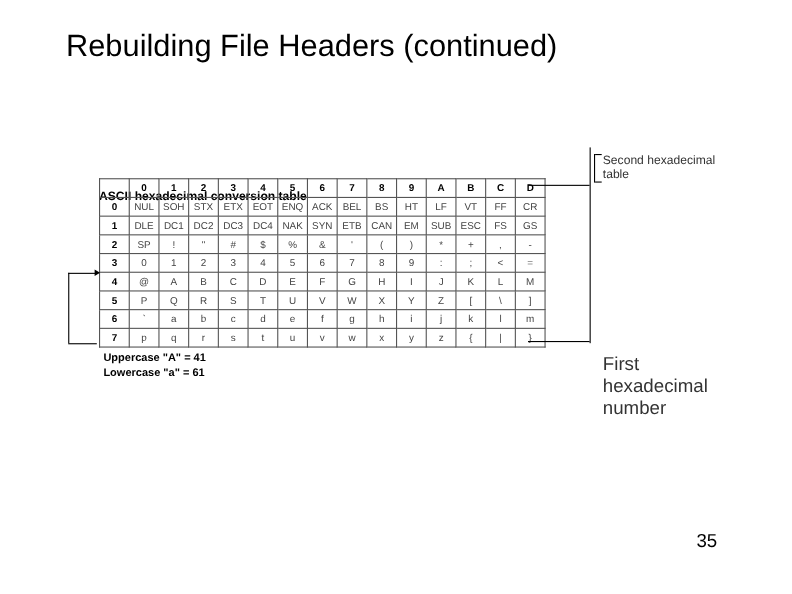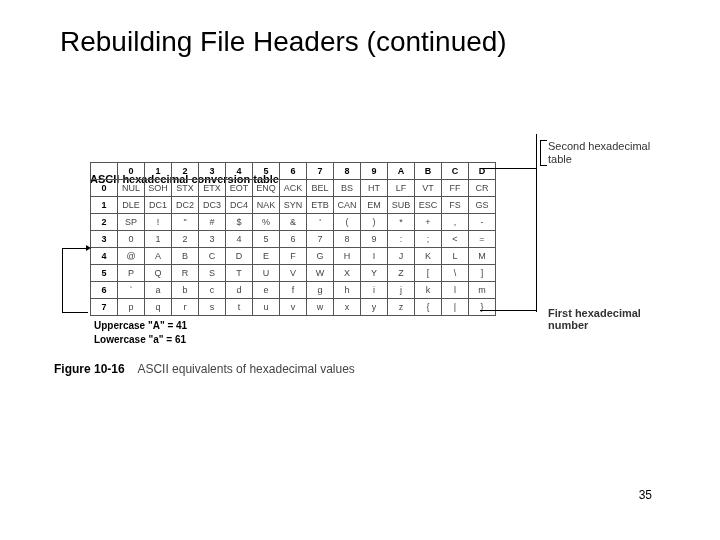--- a/index.html
+++ b/index.html
@@ -85,37 +85,36 @@
   .callout-second {
     position: absolute;
     top: 10px;
     left: 498px;
     font-size: 11px;
     color: #333;
     line-height: 1.2;
   }
   .callout-first {
     position: absolute;
-    top: 177px;
+    top: 191px;
     left: 498px;
-    font-size: 11px;
+    font-size: 17px;
     color: #333;
-    font-weight: bold;
   }
   .footer-left {
     position: absolute;
     bottom: 38px;
     left: 60px;
     font-size: 14px;
   }
   .footer-right {
     position: absolute;
     bottom: 38px;
     right: 48px;
-    font-size: 12px;
+    font-size: 17px;
   }
   
   .sep-v {
     position: absolute;
     top: 4px;
     left: 486px;
     width: 1px;
     height: 178px;
     background: #000;
   }
@@ -331,24 +330,20 @@
             <td>{</td>
             <td>|</td>
             <td>}</td>
           </tr>
         </tbody>
       </table>
 
     <div class="note-upper">Uppercase "A" = 41</div>
     <div class="note-lower">Lowercase "a" = 61</div>
 
-    <div class="figure-caption">
-      <span class="fignum">Figure 10-16</span>
-      <span>ASCII equivalents of hexadecimal values</span>
-    </div>
 
     <div class="sep-v"></div>
 
     <div class="callout-second">
       <span>Second hexadecimal</span><br>
       <span>table</span>
     </div>
     <div class="bracket-second" style="top:10px; left:490px; height:26px;"></div>
 
     <div class="callout-first">First hexadecimal number</div>

